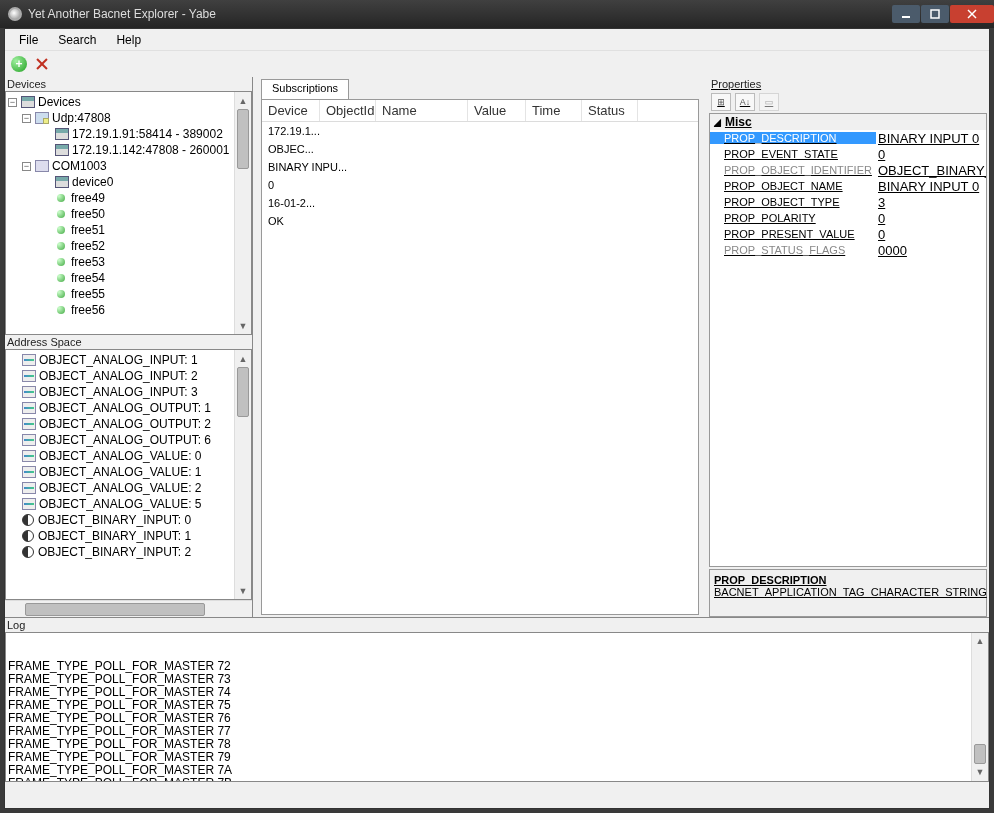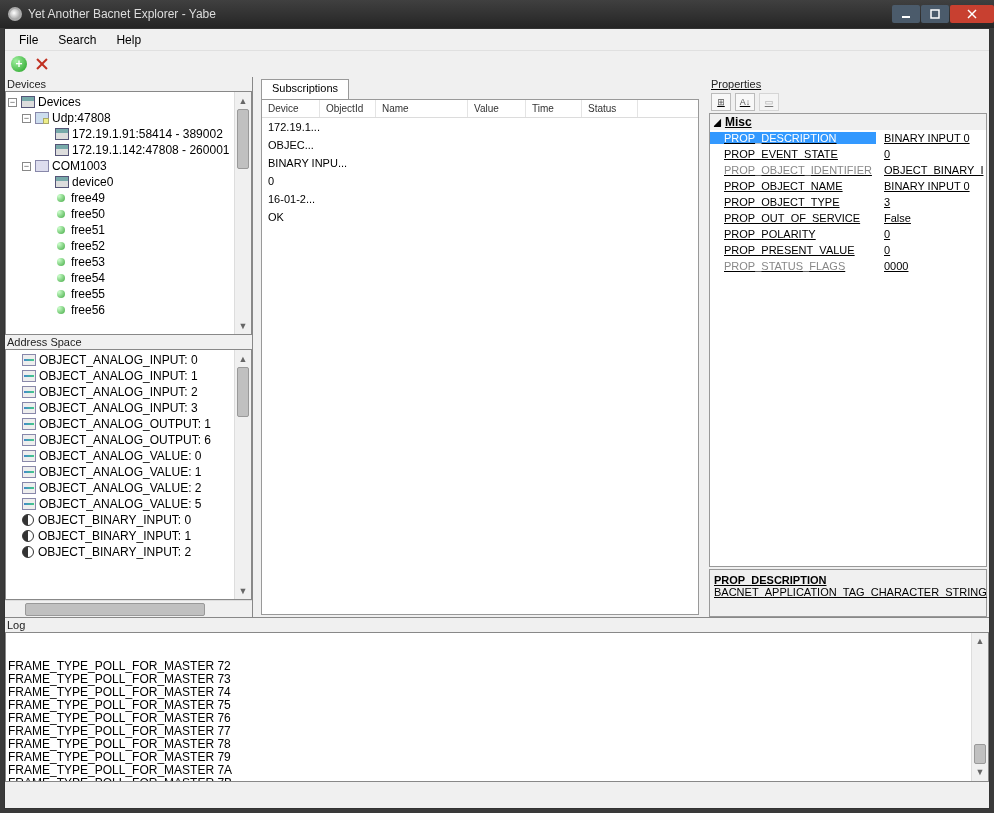--- a/index.html
+++ b/index.html
@@ -64,33 +64,33 @@
 .scrollbar-v .arrow { position: absolute; left: 0; right: 0; height: 17px; display: flex; align-items: center; justify-content: center; color: #666; font-size: 9px; }
 .scrollbar-h { height: 17px; background: #f0f0f0; border-top: 1px solid #ddd; display: flex; align-items: center; }
 .scrollbar-h .thumb { height: 13px; background: #c0c0c0; border: 1px solid #999; border-radius: 2px; margin-left: 20px; width: 180px; }
 
 
 .tabstrip { height: 20px; display: flex; }
 .tab { border: 1px solid #999; border-bottom: none; background: #fff; padding: 2px 10px; font-size: 11px; }
 .tab-body { flex: 1; border: 1px solid #999; background: #fff; }
 
 .listview-header { display: flex; background: #fff; border-bottom: 1px solid #dcdcdc; }
-.listview-header .col { padding: 3px 6px; border-right: 1px solid #e4e4e4; color: #333; font-size: 10px; }
+.listview-header .col { padding: 3px 6px; border-right: 1px solid #e4e4e4; color: #333; font-size: 13px; }
 .listview-row { display: flex; flex-direction: column; }
 .listview-row .cell { padding: 3px 6px; font-size: 11px; white-space: nowrap; overflow: hidden; }
 
 
 .prop-toolbar { height: 22px; display: flex; align-items: center; gap: 4px; padding: 2px; }
 .prop-toolbtn { width: 20px; height: 18px; border: 1px solid #bbb; background: #f8f8f8; display: flex; align-items: center; justify-content: center; font-size: 9px; color: #555; }
 .prop-grid { flex: 1; background: #fff; border: 1px solid #999; display: flex; flex-direction: column; }
 .prop-cat { background: #f0f0f0; font-weight: bold; padding: 1px 4px; display: flex; align-items: center; }
 .prop-cat .tri { margin-right: 4px; font-size: 9px; }
 .prop-row { display: flex; height: 16px; align-items: center; }
 .prop-name { width: 166px; padding-left: 14px; font-size: 11px; white-space: nowrap; overflow: hidden; }
-.prop-val { flex: 1; font-size: 11px; padding-left: 8px; white-space: nowrap; overflow: hidden; }
+.prop-val { flex: 1; font-size: 13px; padding-left: 2px; white-space: nowrap; overflow: hidden; }
 .prop-row.selected .prop-name { background: #3399ff; color: #fff; }
 .prop-row.readonly .prop-name { color: #888; }
 .prop-desc { border: 1px solid #999; background: #f0f0f0; padding: 4px; height: 48px; margin-top: 2px; }
 .prop-desc .t { font-weight: bold; font-size: 11px; }
 .prop-desc .d { font-size: 11px; }
 
 
 .log-area { border-top: 1px solid #888; }
 .log-body { background: #fff; border: 1px solid #888; height: 150px; overflow: auto; padding: 1px 2px; font-size: 11px; line-height: 13px; white-space: pre; position: relative; }
 </style>
@@ -219,41 +219,41 @@
             <div class="arrow" style="bottom:0;">▼</div>
           </div>
         </div>
 
         <div class="panel-label">Address Space</div>
         <div class="panel-body address-panel">
           <div class="tree" id="addr-tree" style="padding-right:17px;">
               <div class="tree-row">
                 <span style="width:14px;display:inline-block;"></span>
                 <span class="node-icon analog-icon"></span>
-                <span>OBJECT_ANALOG_INPUT: 0</span>
-              </div>
-              <div class="tree-row">
-                <span style="width:14px;display:inline-block;"></span>
-                <span class="node-icon analog-icon"></span>
                 <span>OBJECT_ANALOG_INPUT: 1</span>
               </div>
               <div class="tree-row">
                 <span style="width:14px;display:inline-block;"></span>
                 <span class="node-icon analog-icon"></span>
                 <span>OBJECT_ANALOG_INPUT: 2</span>
               </div>
               <div class="tree-row">
                 <span style="width:14px;display:inline-block;"></span>
                 <span class="node-icon analog-icon"></span>
                 <span>OBJECT_ANALOG_INPUT: 3</span>
               </div>
               <div class="tree-row">
                 <span style="width:14px;display:inline-block;"></span>
                 <span class="node-icon analog-icon"></span>
                 <span>OBJECT_ANALOG_OUTPUT: 1</span>
+              </div>
+              <div class="tree-row">
+                <span style="width:14px;display:inline-block;"></span>
+                <span class="node-icon analog-icon"></span>
+                <span>OBJECT_ANALOG_OUTPUT: 2</span>
               </div>
               <div class="tree-row">
                 <span style="width:14px;display:inline-block;"></span>
                 <span class="node-icon analog-icon"></span>
                 <span>OBJECT_ANALOG_OUTPUT: 6</span>
               </div>
               <div class="tree-row">
                 <span style="width:14px;display:inline-block;"></span>
                 <span class="node-icon analog-icon"></span>
                 <span>OBJECT_ANALOG_VALUE: 0</span>
@@ -350,24 +350,20 @@
                 <div class="prop-name">PROP_OBJECT_IDENTIFIER</div>
                 <div class="prop-val">OBJECT_BINARY_I</div>
               </div>
               <div class="prop-row">
                 <div class="prop-name">PROP_OBJECT_NAME</div>
                 <div class="prop-val">BINARY INPUT 0</div>
               </div>
               <div class="prop-row">
                 <div class="prop-name">PROP_OBJECT_TYPE</div>
                 <div class="prop-val">3</div>
-              </div>
-              <div class="prop-row">
-                <div class="prop-name">PROP_OUT_OF_SERVICE</div>
-                <div class="prop-val">False</div>
               </div>
               <div class="prop-row">
                 <div class="prop-name">PROP_POLARITY</div>
                 <div class="prop-val">0</div>
               </div>
               <div class="prop-row">
                 <div class="prop-name">PROP_PRESENT_VALUE</div>
                 <div class="prop-val">0</div>
               </div>
               <div class="prop-row readonly">

